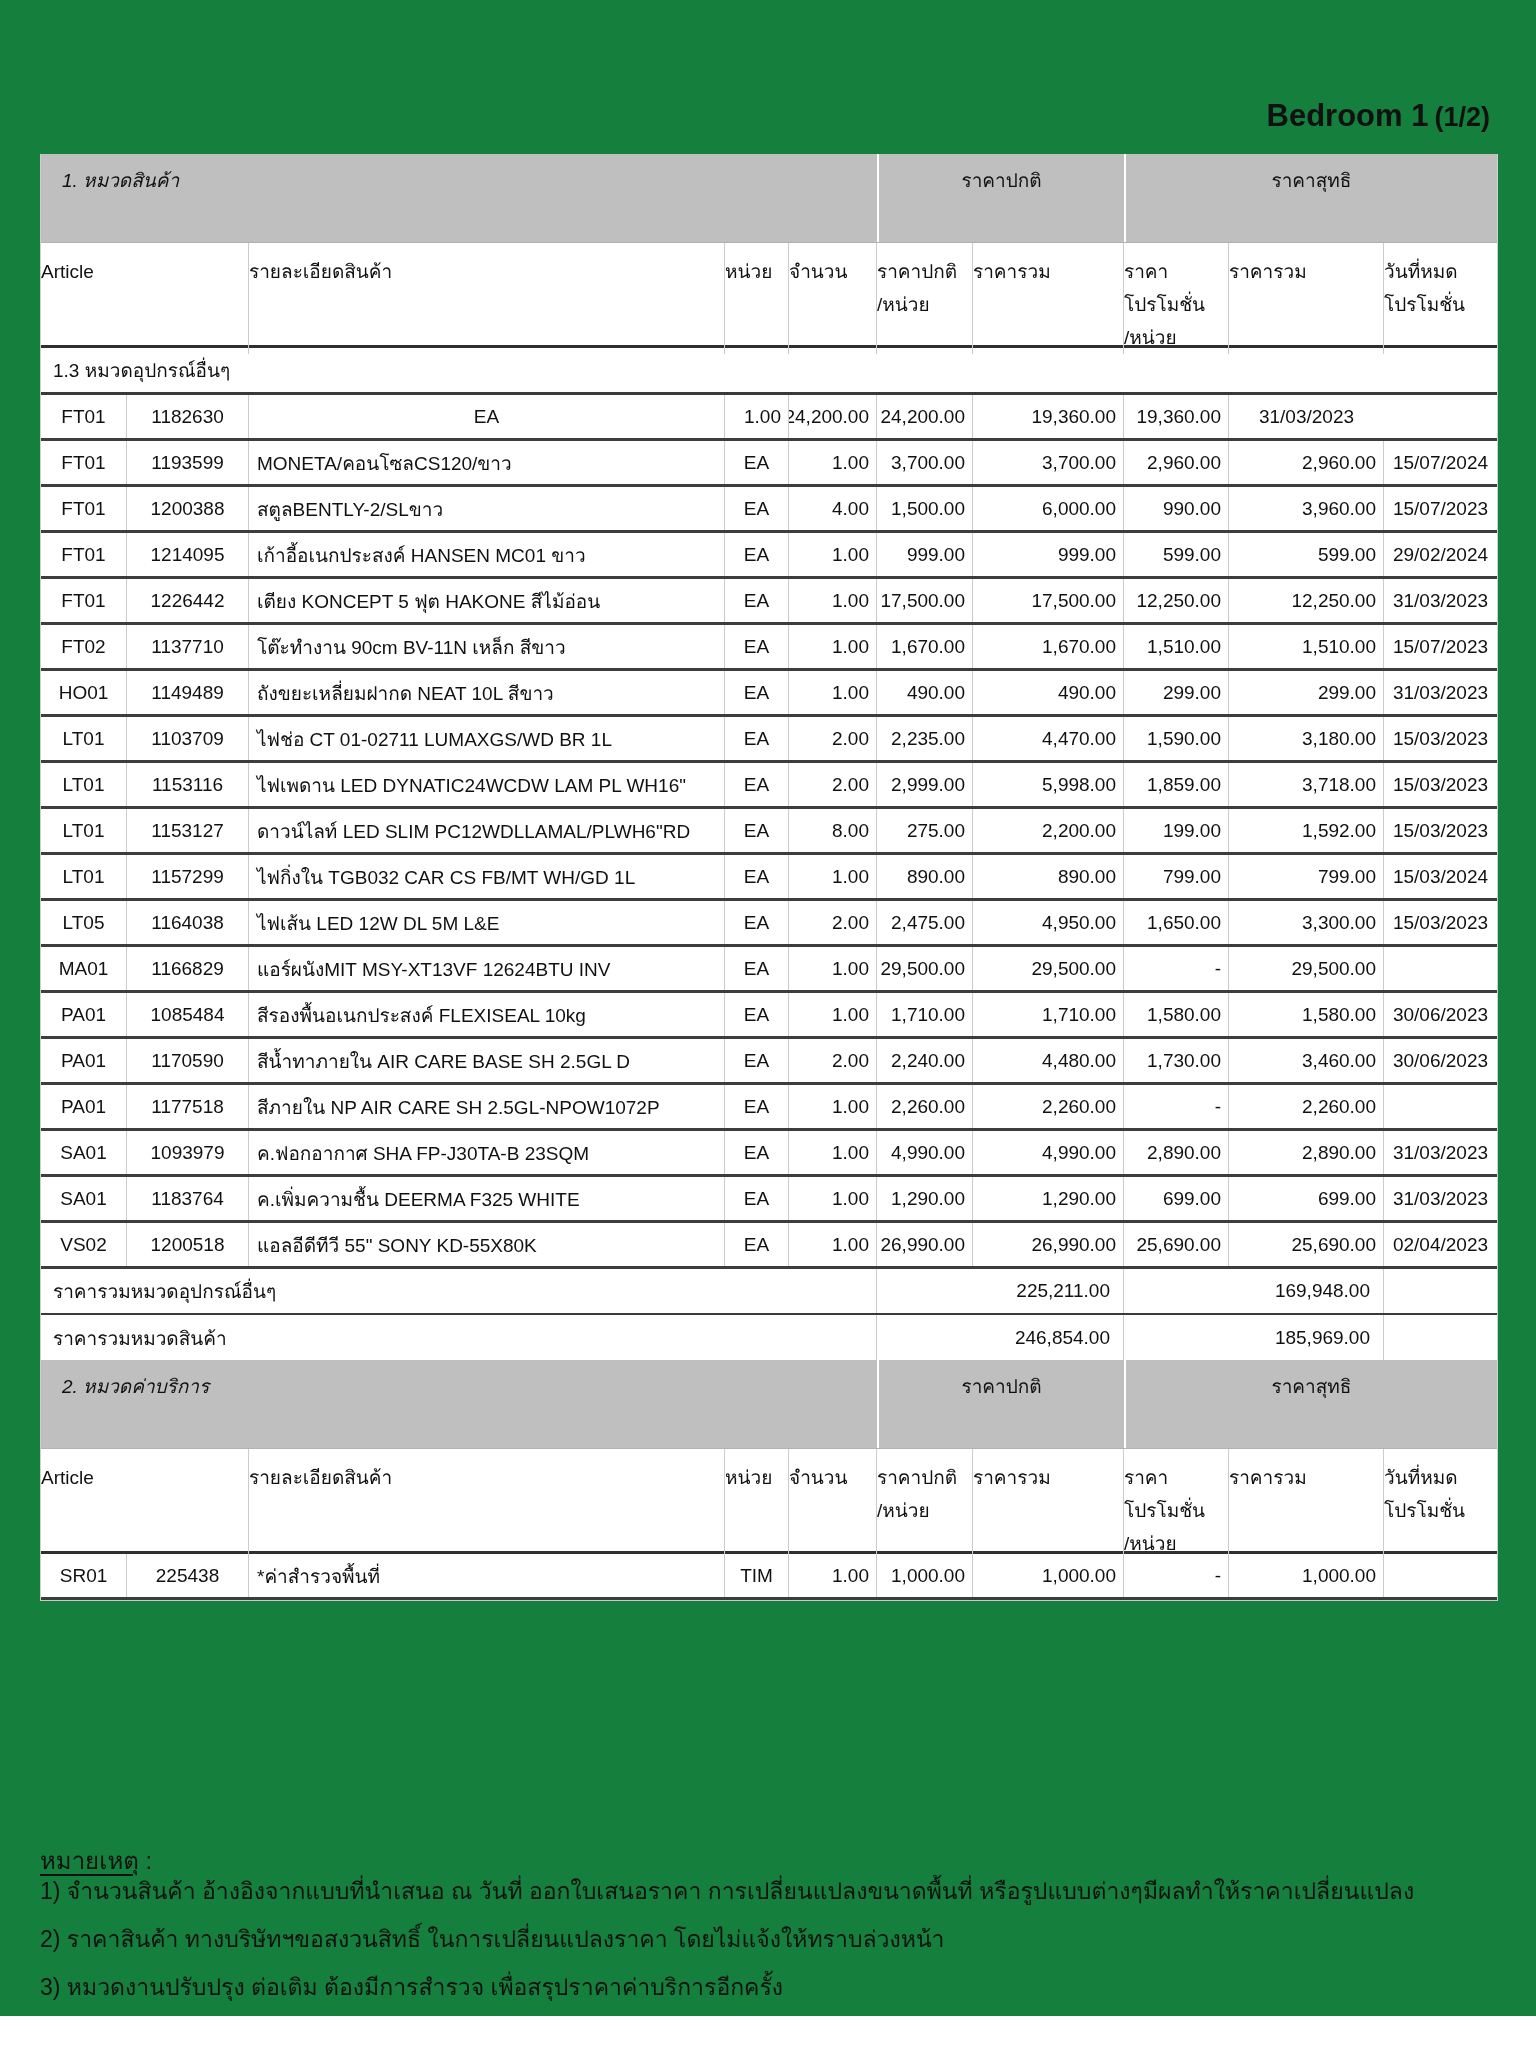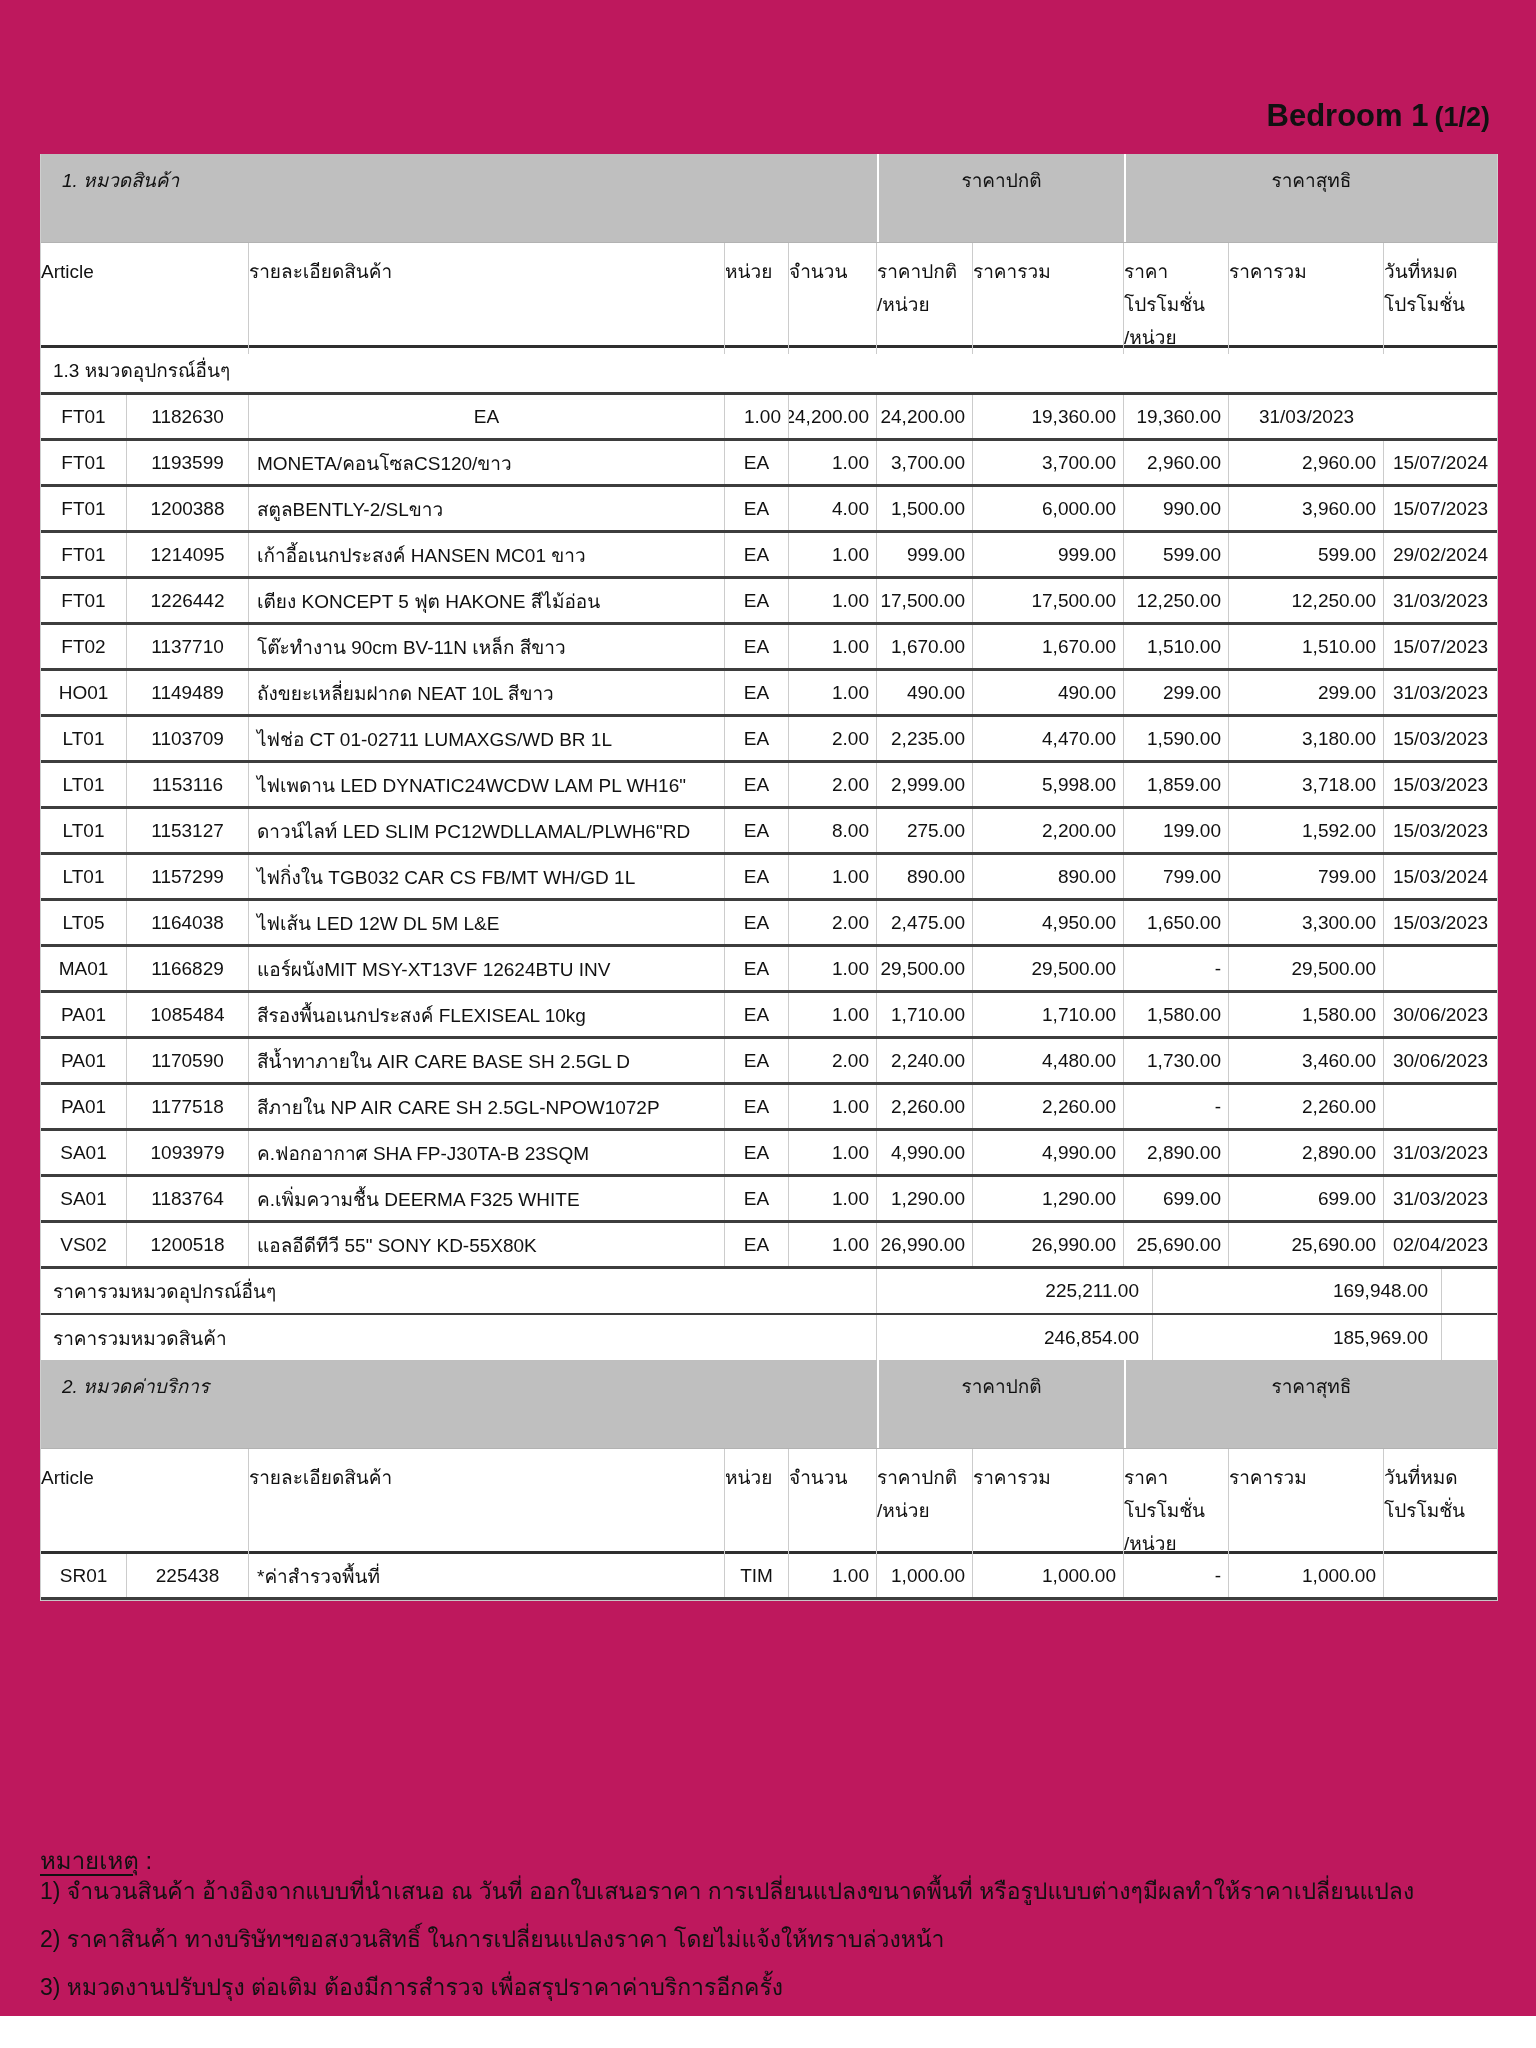--- a/index.html
+++ b/index.html
@@ -1,19 +1,19 @@
 <!DOCTYPE html>
 <html><head>
 <meta charset="utf-8">
 <style>
   html,body{margin:0;padding:0;background:#ffffff;}
   .page{
     position:relative;
     width:1536px;height:2016px;
-    background:#be185d;
+    background:#15803d;
     font-family:"Liberation Sans","DejaVu Sans",sans-serif;
     color:#111;
     overflow:hidden;
   }
   
   .title{
     position:absolute;top:98px;right:46px;
     font-weight:bold;font-size:31px;letter-spacing:0;
     white-space:nowrap;
   }
@@ -65,21 +65,20 @@
   }
   .row > div:last-child{border-right:none;}
   .c-center{justify-content:center;}
   .c-left{justify-content:flex-start;padding-left:8px;}
   .c-num{justify-content:flex-end;padding-right:7px;}
   .sumrow{
     display:grid;
     grid-template-columns:836px 247px 260px 113px;
     height:46px;box-sizing:border-box;background:#fff;
     border-bottom:2px solid #3a3a3a;
-    gap:29px;
   }
   .sumrow.last{border-bottom:none;height:45px;}
   .sumrow > div{
     box-sizing:border-box;display:flex;align-items:center;
     border-right:1px solid #cccccc;overflow:hidden;white-space:nowrap;
   }
   .sumrow > div:last-child{border-right:none;}
   .sumrow .lab{padding-left:12px;}
   .sumrow .val{justify-content:flex-end;padding-right:13px;}
   .lastrow{border-bottom:1px solid #c7c7c7;}

